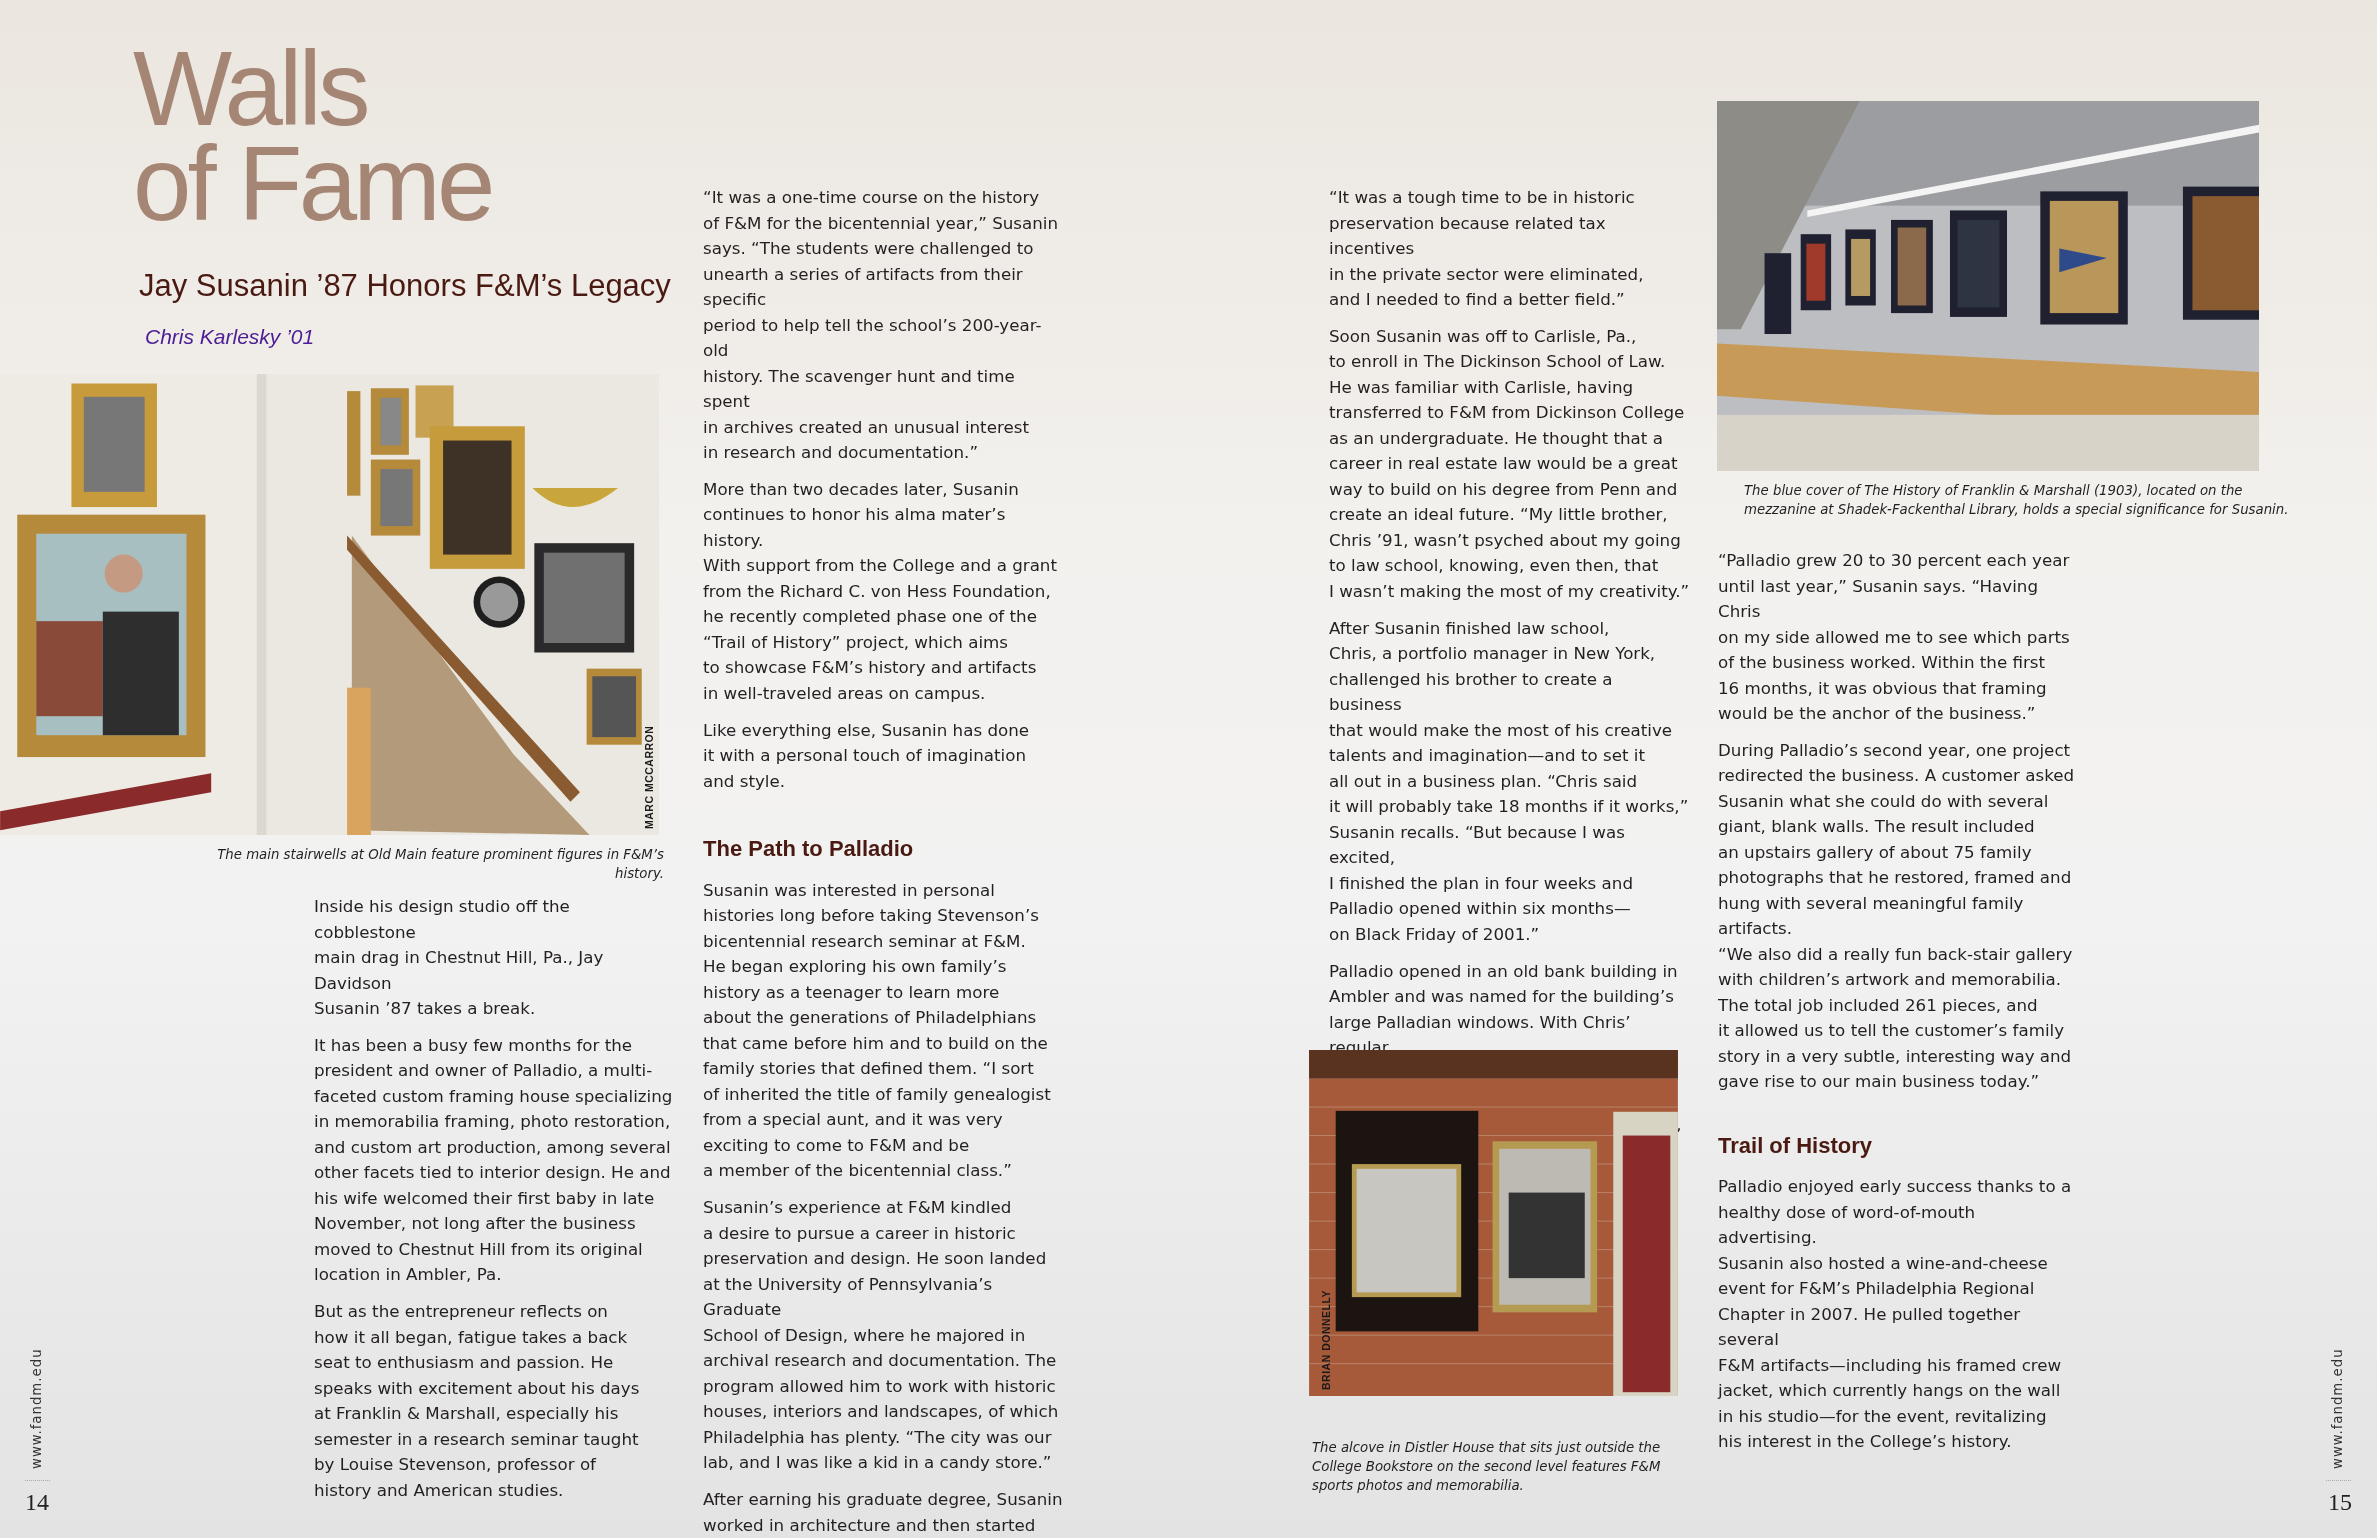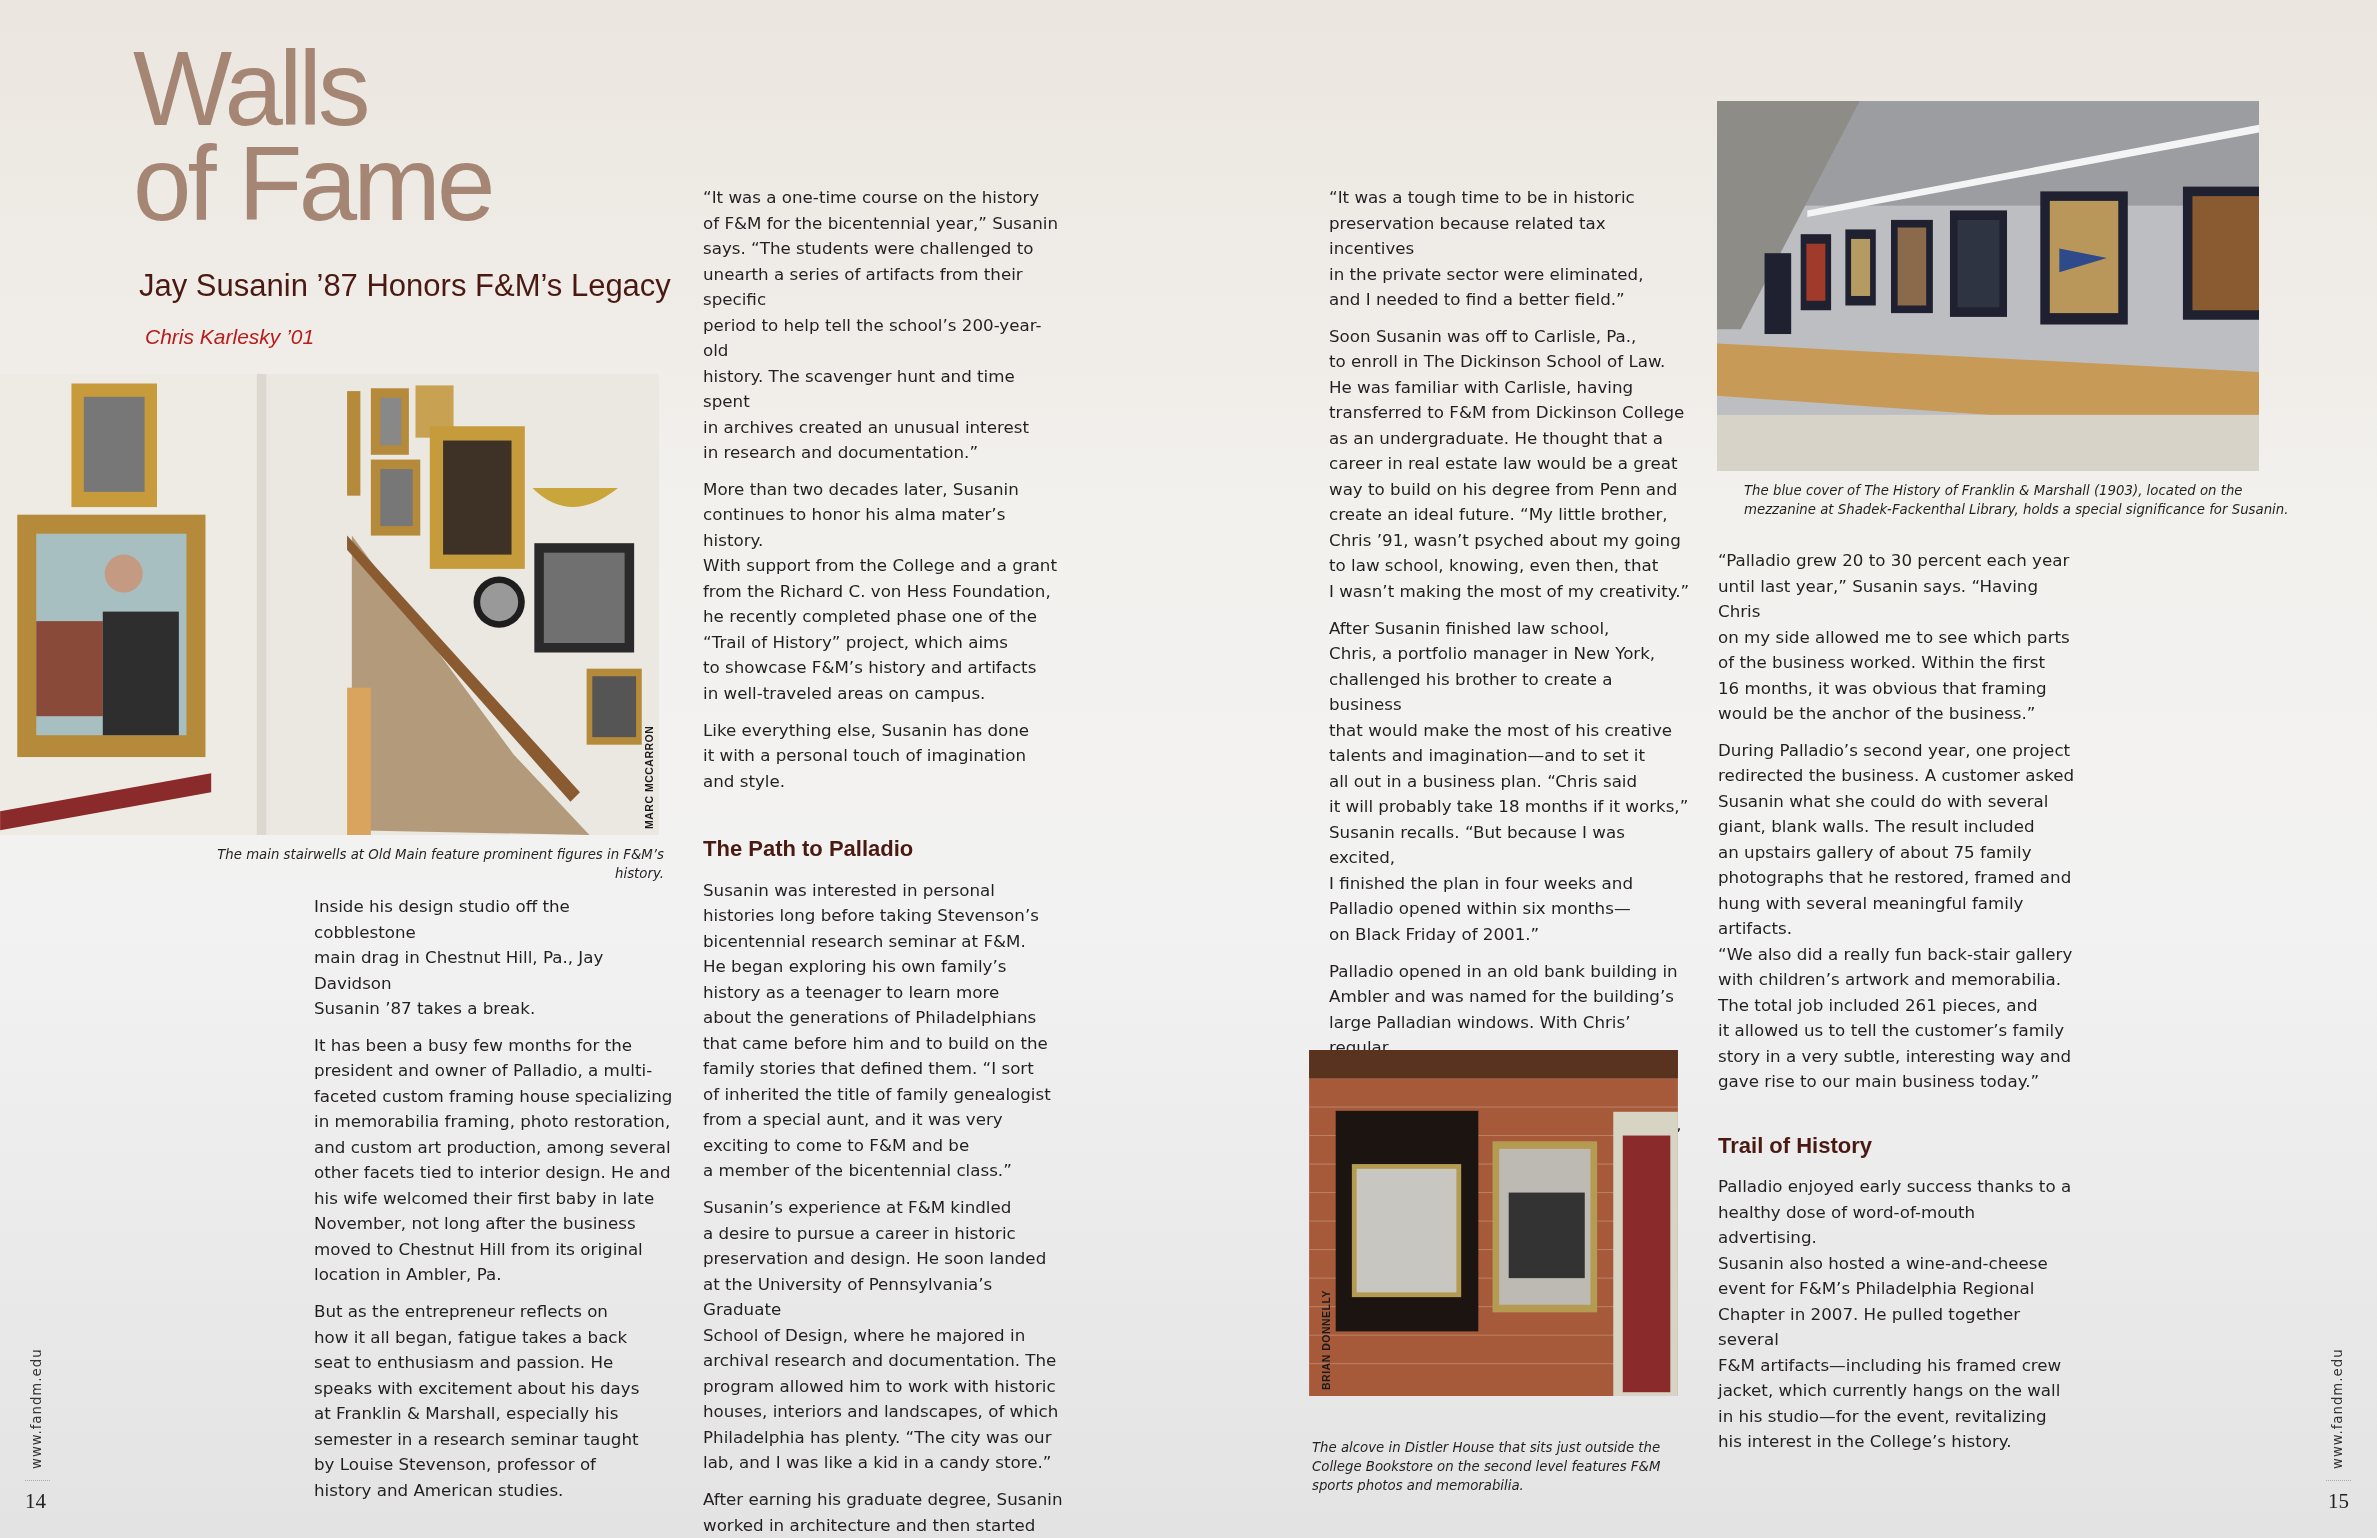--- a/index.html
+++ b/index.html
@@ -8,30 +8,30 @@
     background: linear-gradient(180deg, #ebe6df 0%, #f3f1ee 35%, #f2f2f2 60%, #e3e3e3 100%);
     font-family: "DejaVu Sans", "Liberation Sans", sans-serif;
     color:#231f20;
   }
   .abs { position:absolute; }
   .title {
     left:133px; top:41px; font-family:"Liberation Sans", sans-serif;
     font-size:105px; line-height:95px; color:#a58574; letter-spacing:-3.8px; margin:0; font-weight:normal;
   }
   .subtitle { left:139px; top:268px; font-family:"Liberation Sans", sans-serif; font-size:31px; color:#4a1a12; }
-  .byline { left:145px; top:325px; font-family:"Liberation Sans", sans-serif; font-style:italic; font-size:21px; color:#b91c1c; }
+  .byline { left:145px; top:325px; font-family:"Liberation Sans", sans-serif; font-style:italic; font-size:21px; color:#4c1d95; }
   .col { font-size:16.7px; line-height:25.5px; color:#231f20; }
   .col p { margin:0 0 11.4px 0; white-space:pre-line; }
   .col h2 { font-family:"Liberation Sans", sans-serif; font-weight:bold; font-size:22px; color:#4a1a12; margin:17px 0 9.5px 0; line-height:38px; }
   .caption { font-family:"DejaVu Sans", sans-serif; font-style:italic; font-size:13.3px; line-height:19px; color:#231f20; white-space:pre-line; }
   .photo { overflow:hidden; }
   .credit { position:absolute; font-family:"Liberation Sans", sans-serif; font-weight:bold; font-size:10.5px; color:#1a1a1a;
             transform:rotate(-90deg); transform-origin:left top; white-space:nowrap; letter-spacing:0.5px; }
   .folio { font-family:"DejaVu Sans", sans-serif; font-size:13.3px; color:#333; transform:rotate(-90deg); transform-origin:left top; white-space:nowrap; letter-spacing:1px; }
-  .pagenum { font-family:"Liberation Serif", serif; font-size:21px; color:#222; }
+  .pagenum { font-family:"Liberation Serif", serif; font-size:24px; color:#222; }
   .dots { border-top:1.9px dotted #aaa; width:25px; }
 </style>
 </head>
 <body>
 
 <h1 class="abs title">
   <span>Walls</span><br>
   <span>of Fame</span>
 </h1>
 <div class="abs subtitle">Jay Susanin ’87 Honors F&amp;M’s Legacy</div>

